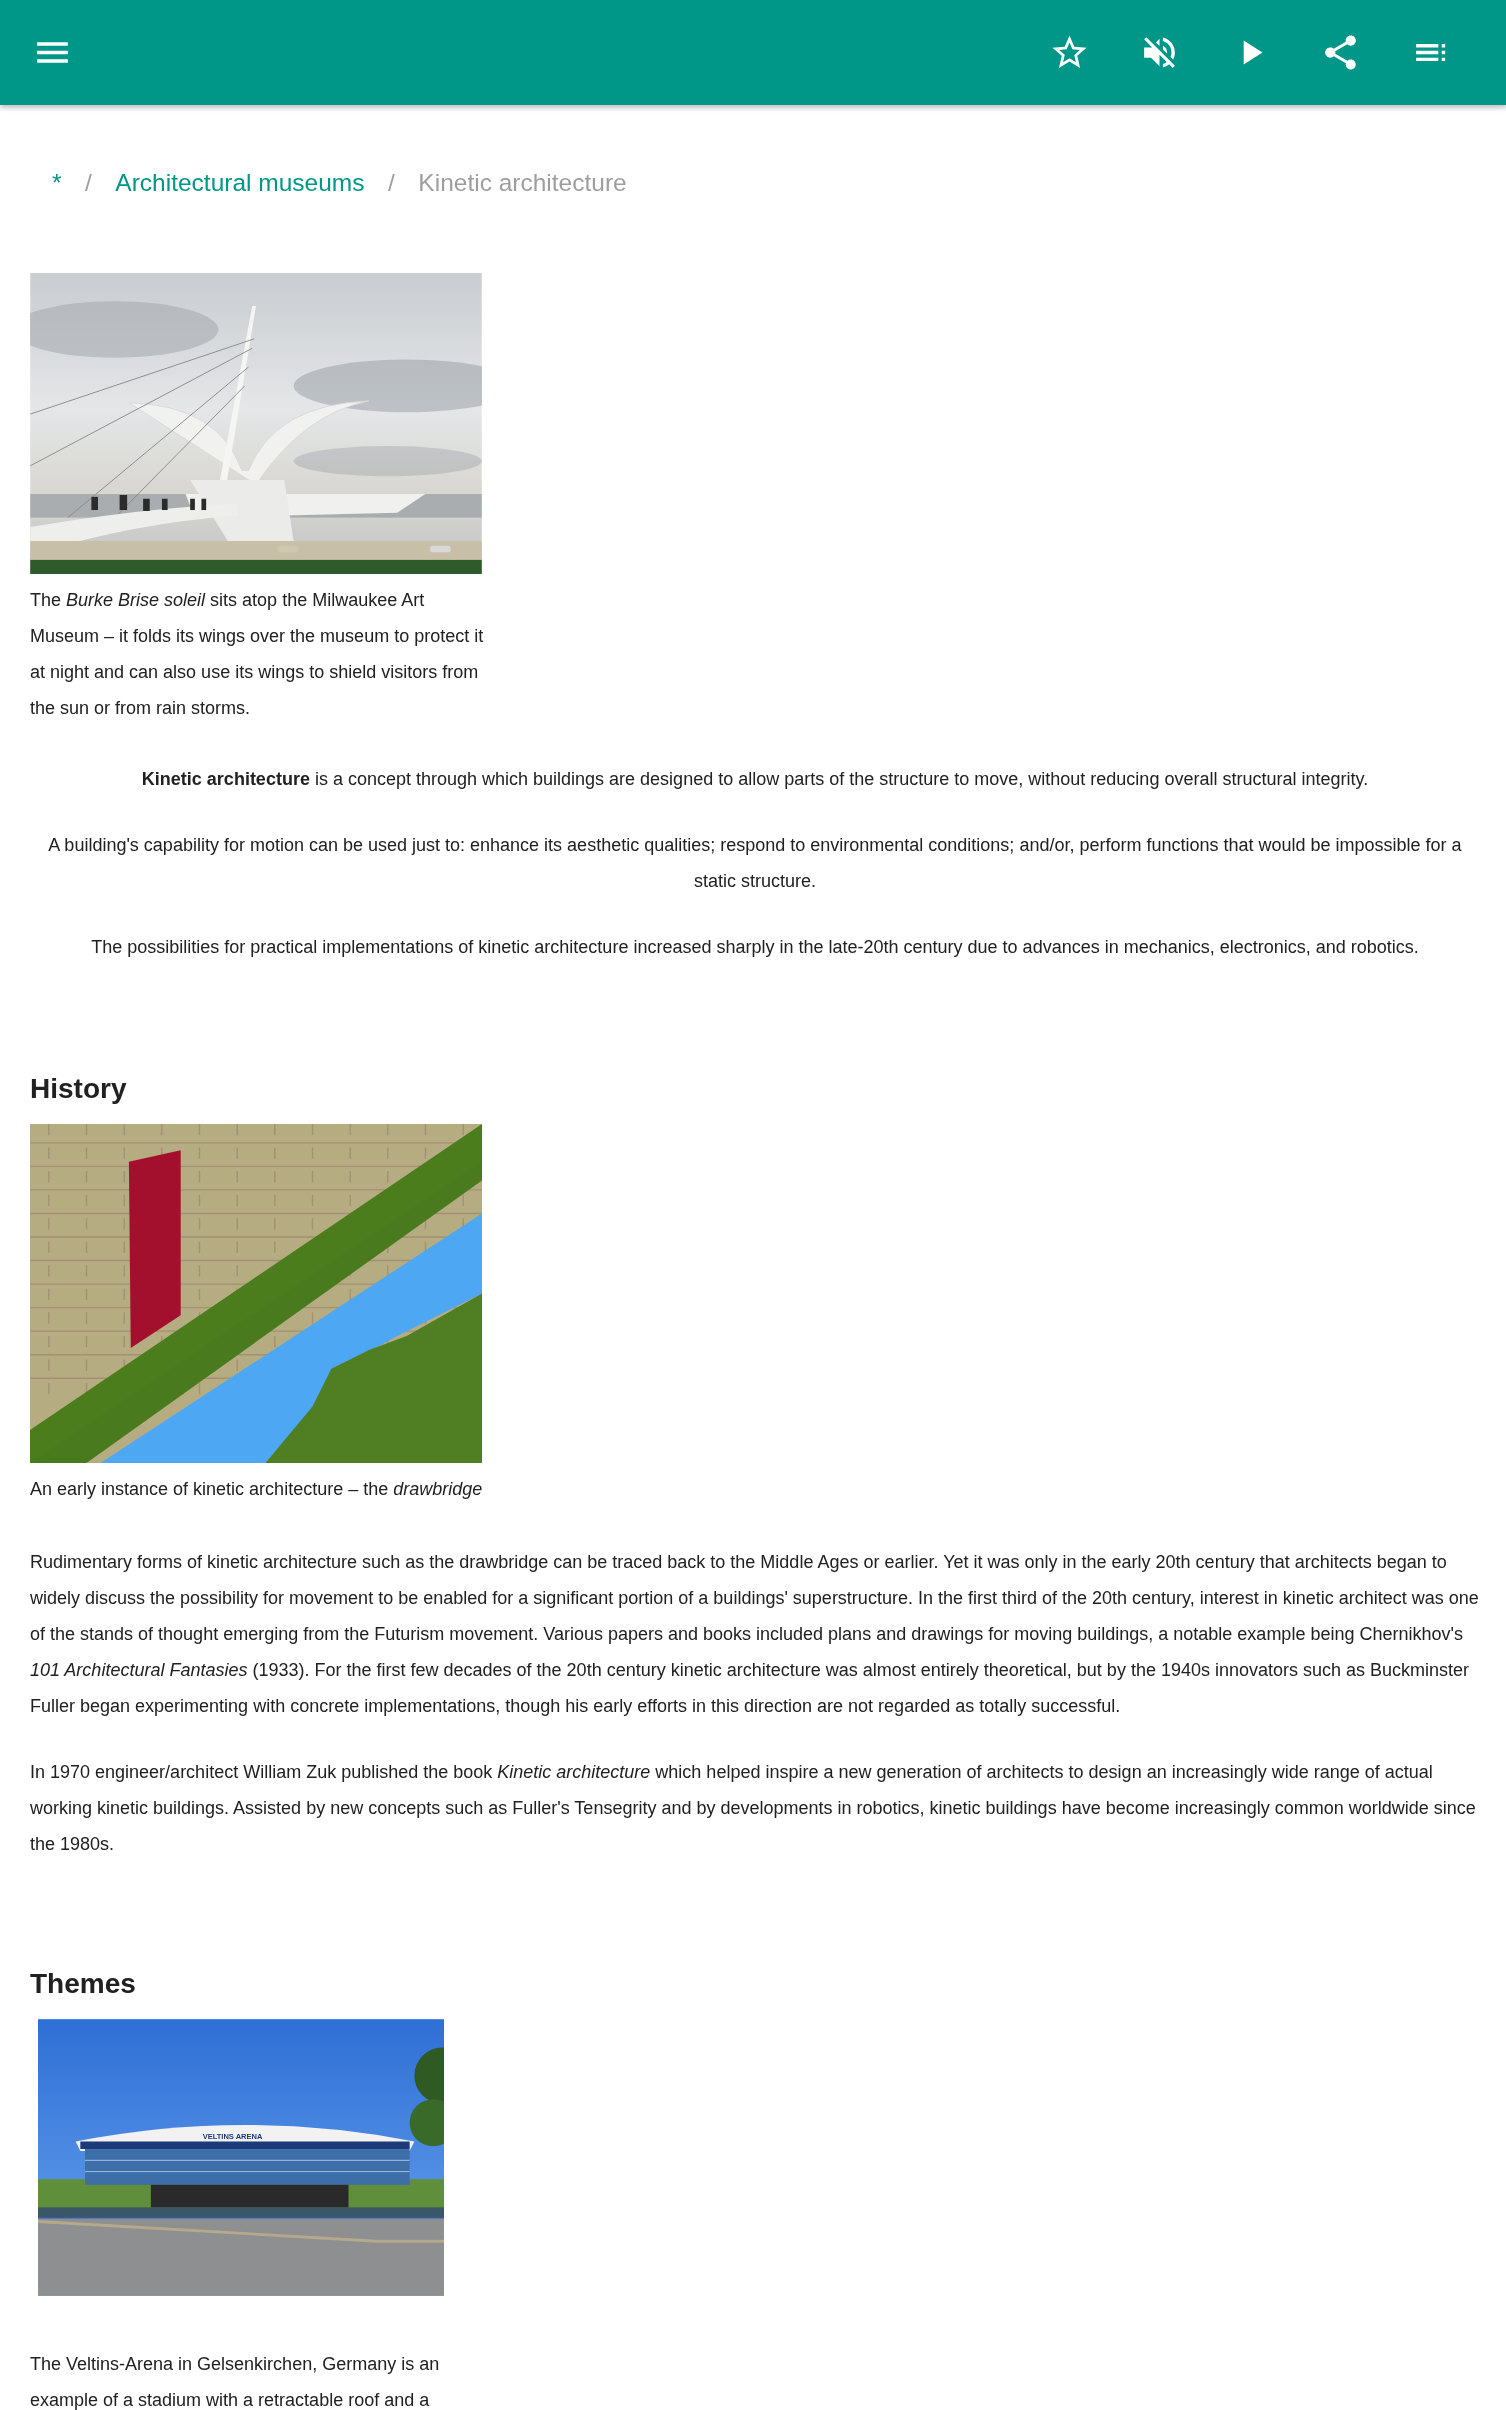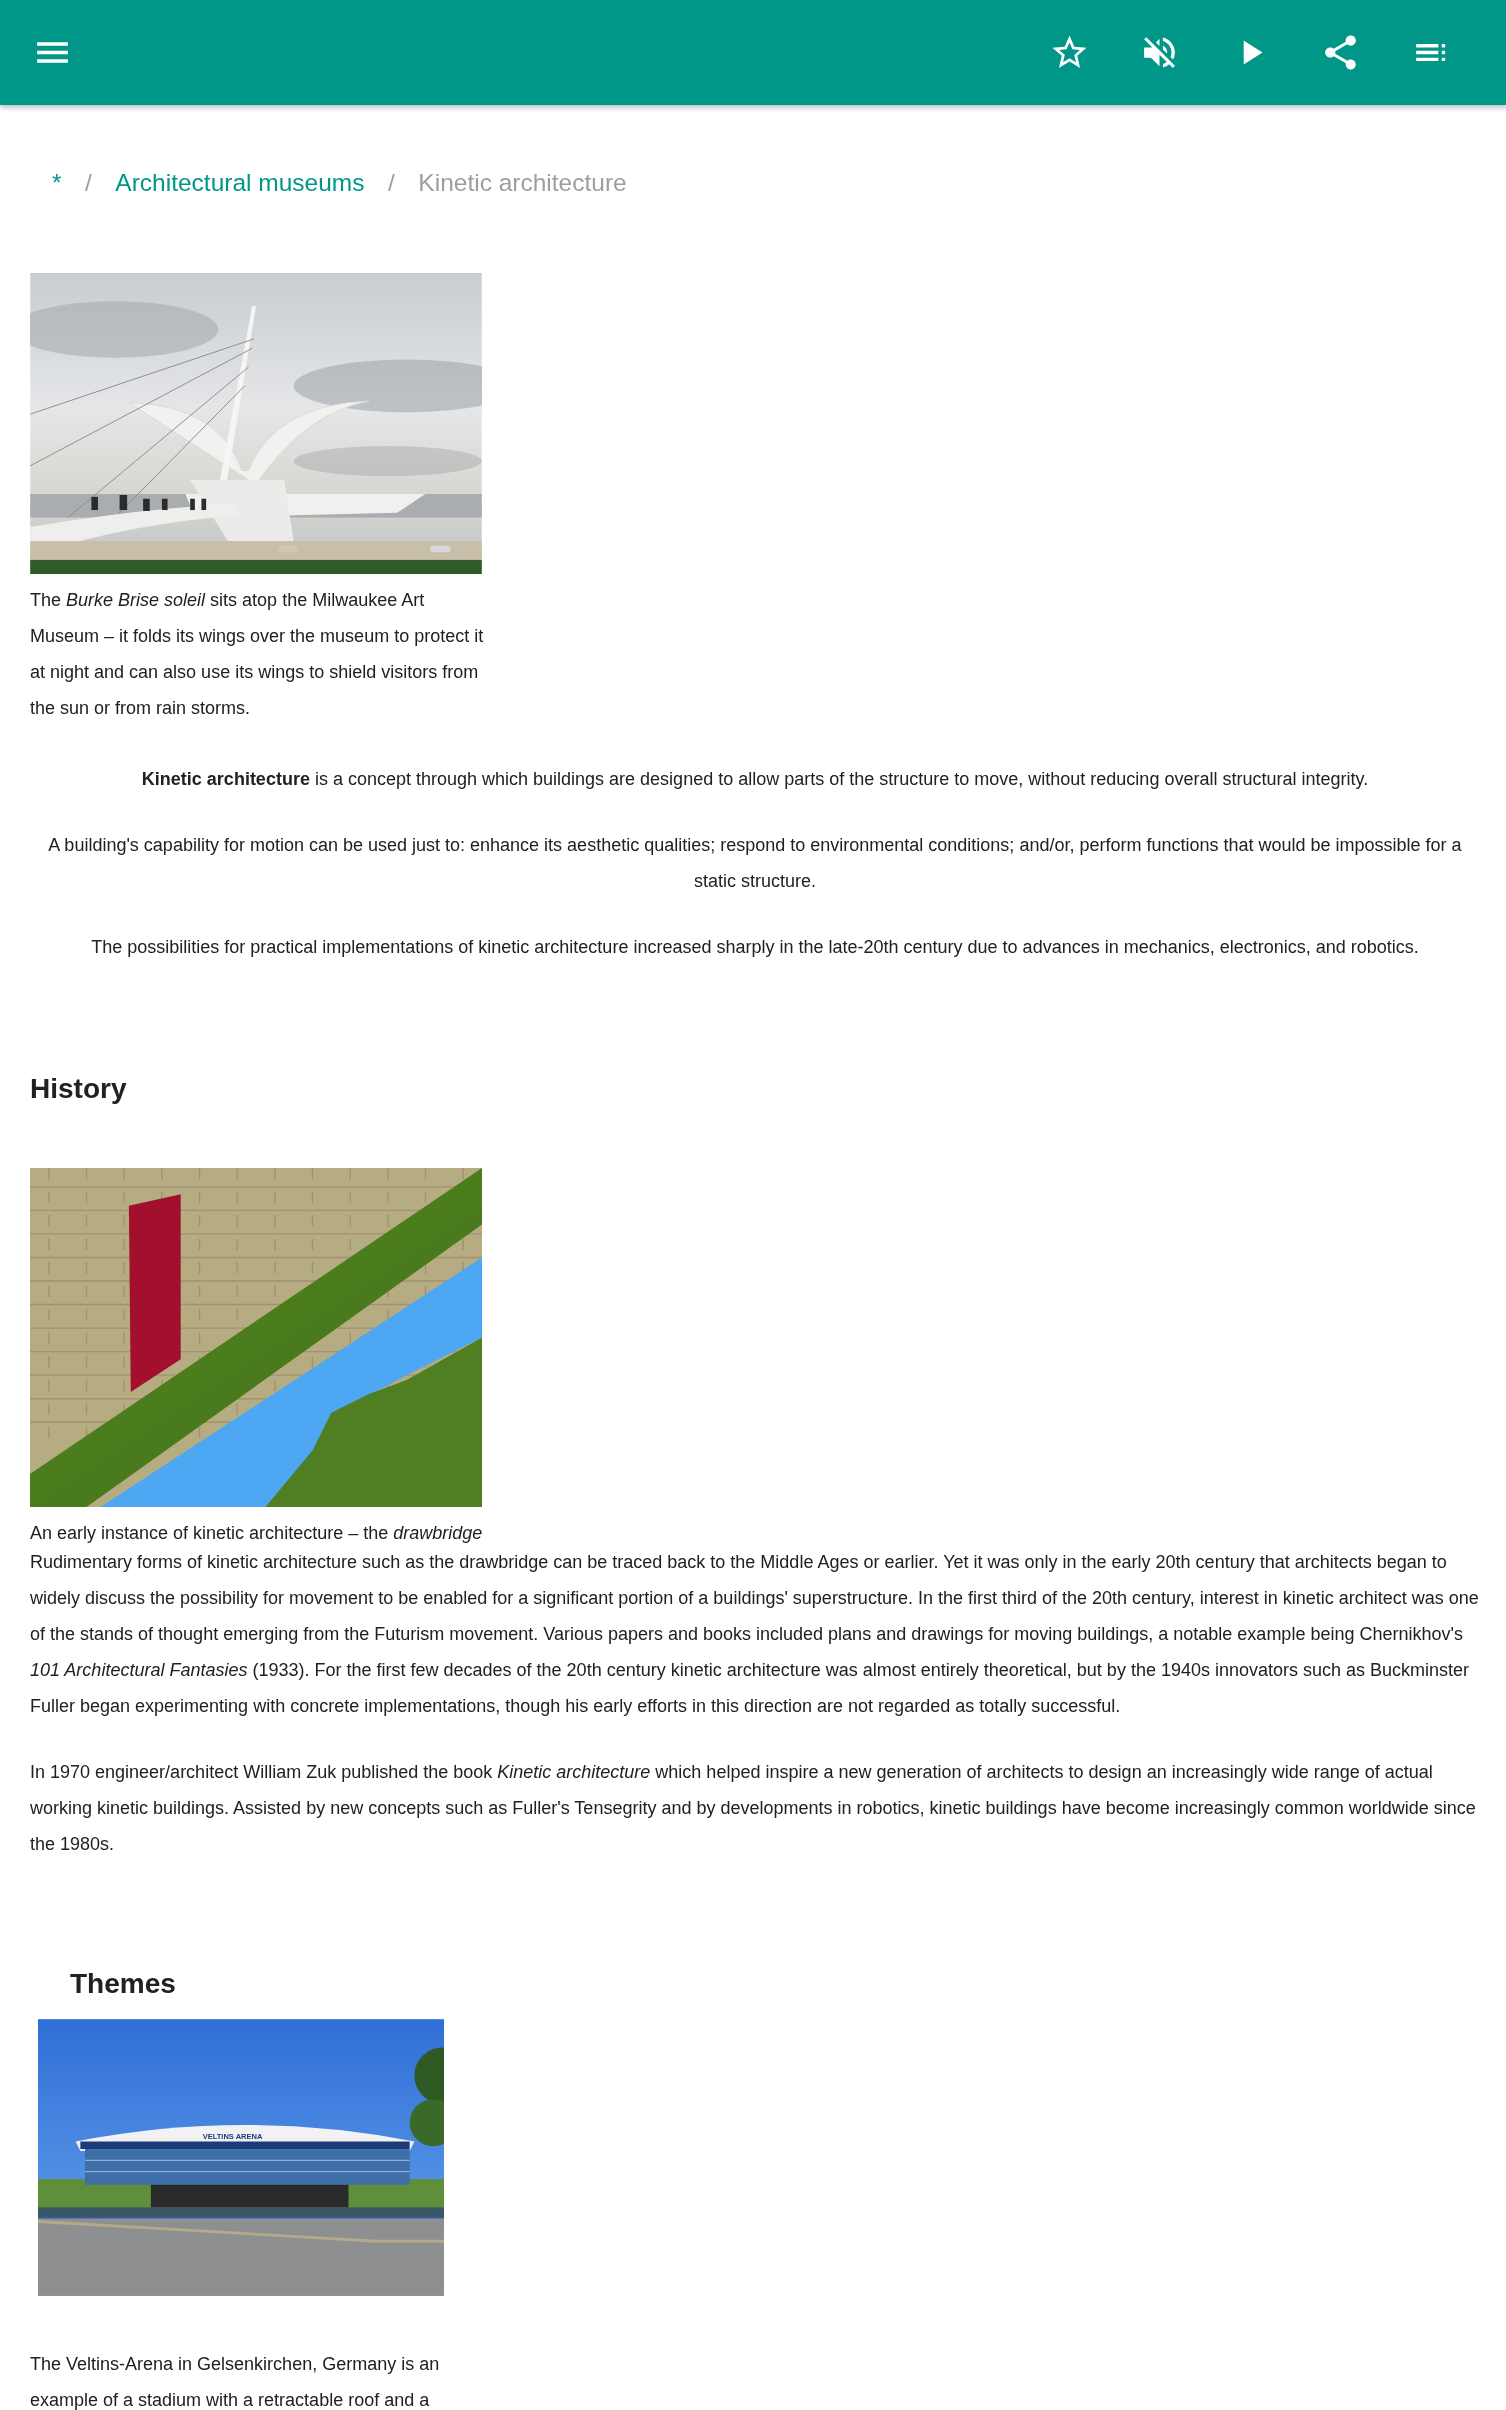--- a/index.html
+++ b/index.html
@@ -117,21 +117,21 @@
   </div>
 </div>
 
 <div class="text-block" style="top:761px;text-align:center;">
   <p class="body"><b>Kinetic architecture</b><span> is a concept through which buildings are designed to allow parts of the structure to move, without reducing overall structural integrity.</span></p>
   <p class="body">A building's capability for motion can be used just to: enhance its aesthetic qualities; respond to environmental conditions; and/or, perform functions that would be impossible for a static structure.</p>
   <p class="body">The possibilities for practical implementations of kinetic architecture increased sharply in the late-20th century due to advances in mechanics, electronics, and robotics.</p>
 </div>
 
 <h2 class="section" style="top:1073px;">History</h2>
-<div class="figure" style="top:1168px;">
+<div class="figure" style="top:1124px;">
   <div class="img" style="width:452px;height:339px;">
     <svg width="452" height="339" viewBox="0 0 480 360">
       <rect width="480" height="360" fill="#b5ac82"></rect>
       <g stroke="#a08a72" stroke-width="1.5" fill="none" opacity="0.8">
         <path d="M0 20 h480 M0 45 h480 M0 70 h480 M0 95 h480 M0 120 h480 M0 145 h480 M0 170 h480 M0 195 h480 M0 220 h480 M0 245 h480 M0 270 h480"></path>
         <path d="M20 0 v300 M60 0 v300 M100 0 v300 M140 0 v300 M180 0 v300 M220 0 v300 M260 0 v300 M300 0 v300 M340 0 v300 M380 0 v300 M420 0 v300 M460 0 v300" stroke-dasharray="12 13"></path>
       </g>
 
       <polygon points="0,330 480,20 480,60 60,360 0,360" fill="#4a7a1e"></polygon>
       <polygon points="0,360 0,330 480,20 480,0 480,0" fill="#4a7a1e" opacity="0"></polygon>
@@ -148,21 +148,21 @@
   <div class="caption" style="margin-top:7.5px;">
     <span>An early instance of kinetic architecture – the </span><i>drawbridge</i>
   </div>
 </div>
 
 <div class="text-block" style="top:1544px;">
   <p class="body"><span>Rudimentary forms of kinetic architecture such as the drawbridge can be traced back to the Middle Ages or earlier. Yet it was only in the early 20th century that architects began to widely discuss the possibility for movement to be enabled for a significant portion of a buildings' superstructure. In the first third of the 20th century, interest in kinetic architect was one of the stands of thought emerging from the Futurism movement. Various papers and books included plans and drawings for moving buildings, a notable example being Chernikhov's </span><i>101 Architectural Fantasies</i><span> (1933). For the first few decades of the 20th century kinetic architecture was almost entirely theoretical, but by the 1940s innovators such as Buckminster Fuller began experimenting with concrete implementations, though his early efforts in this direction are not regarded as totally successful.</span></p>
   <p class="body"><span>In 1970 engineer/architect William Zuk published the book </span><i>Kinetic architecture</i><span> which helped inspire a new generation of architects to design an increasingly wide range of actual working kinetic buildings. Assisted by new concepts such as Fuller's Tensegrity and by developments in robotics, kinetic buildings have become increasingly common worldwide since the 1980s.</span></p>
 </div>
 
-<h2 class="section" style="top:1968px;margin-left:40px;">Themes</h2>
+<h2 class="section" style="top:1968px;">Themes</h2>
 <div class="figure" style="top:2019px;">
   <div class="img" style="width:414px;height:319px;padding-left:8px;">
     <svg width="414" height="277" viewBox="0 0 440 294">
       <defs>
         <linearGradient id="sky3" x1="0" y1="0" x2="0" y2="1">
           <stop offset="0" stop-color="#2f6fd6"></stop>
           <stop offset="1" stop-color="#6aa6ee"></stop>
         </linearGradient>
       </defs>
       <rect width="440" height="294" fill="url(#sky3)"></rect>

